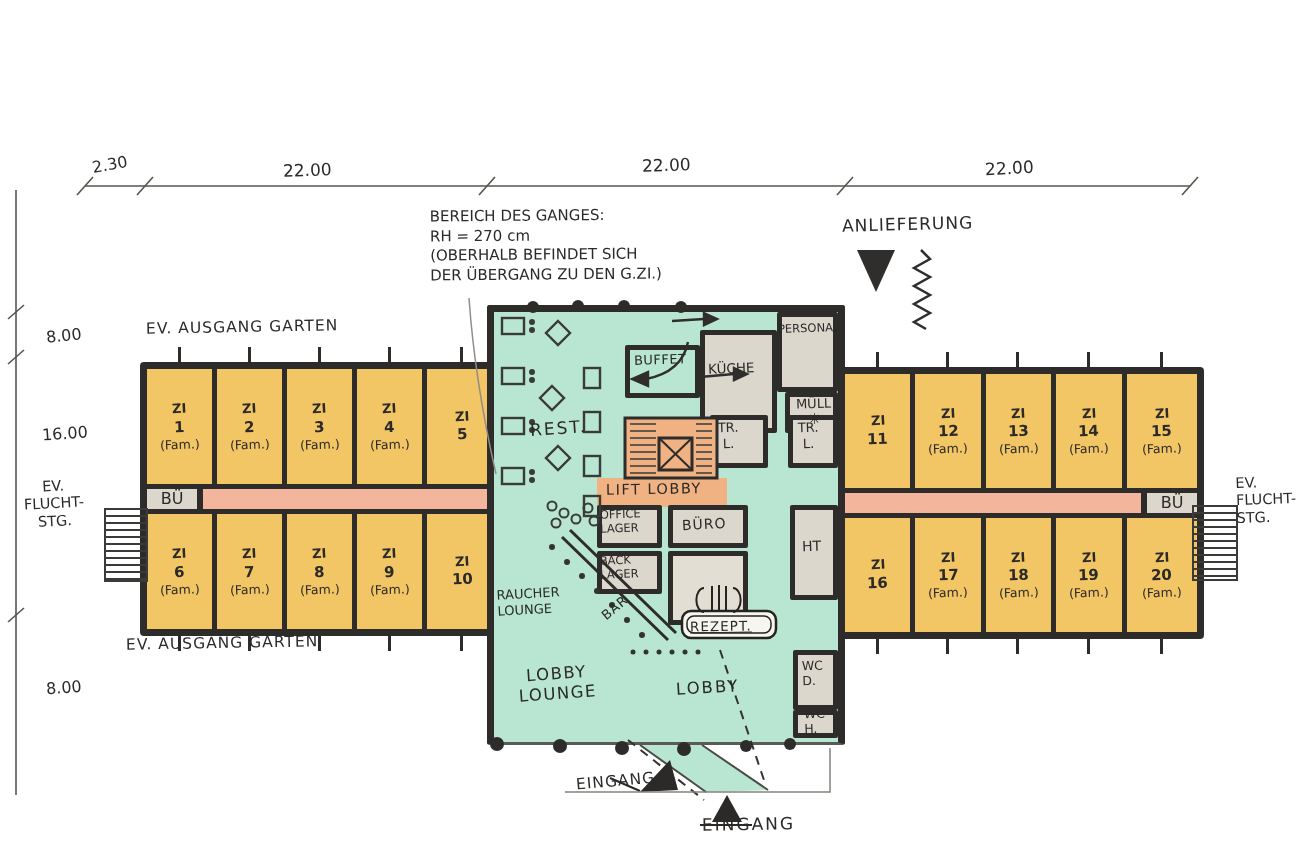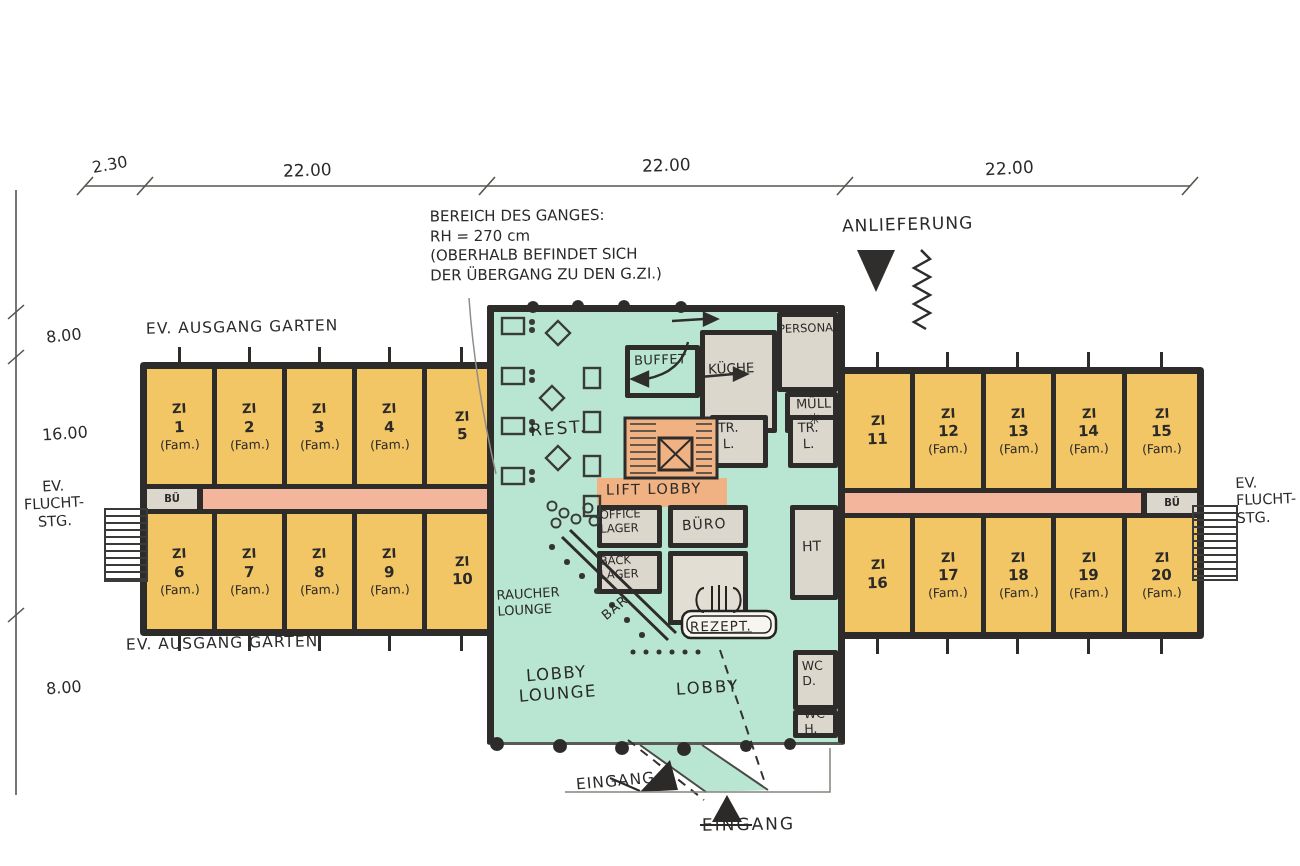--- a/index.html
+++ b/index.html
@@ -33,21 +33,21 @@
   .wing .room::after{content:"";position:absolute;left:50%;margin-left:-2px;width:3px;height:22px;background:var(--wall);}
   .wing .room.r1::after{top:-22px;}
   .wing .room.r2::after{bottom:-22px;}
   .room .zi{font-size:13px;font-weight:bold;transform:rotate(-3deg);}
   .room .num{font-size:15px;font-weight:bold;transform:rotate(-2deg);}
   .room .fam{font-size:12.5px;transform:rotate(-2deg);}
   .corridor{grid-row:2;grid-column:1/-1;background:var(--corridor_pink);position:relative;
     border-top:5px solid var(--wall);border-bottom:5px solid var(--wall);}
   .bue{position:absolute;top:0;bottom:0;width:50px;background:var(--service_grey);
     display:flex;align-items:center;justify-content:center;}
-  .bue .label{font-size:10px;font-weight:bold;}
+  .bue .label{font-size:16px;font-weight:normal;}
   .bue-left{left:0;border-right:6px solid var(--wall);}
   .bue-right{right:0;border-left:6px solid var(--wall);}
   
   #core{
     position:absolute;left:487px;top:305px;width:358px;height:440px;
     background:var(--lobby_green);
     border:7px solid var(--wall);border-bottom:3px solid #5a5a56;border-radius:3px;
     z-index:1;box-sizing:border-box;
   }
   .crm{position:absolute;box-sizing:border-box;border:5px solid var(--wall);border-radius:2px;background:var(--service_grey);}

